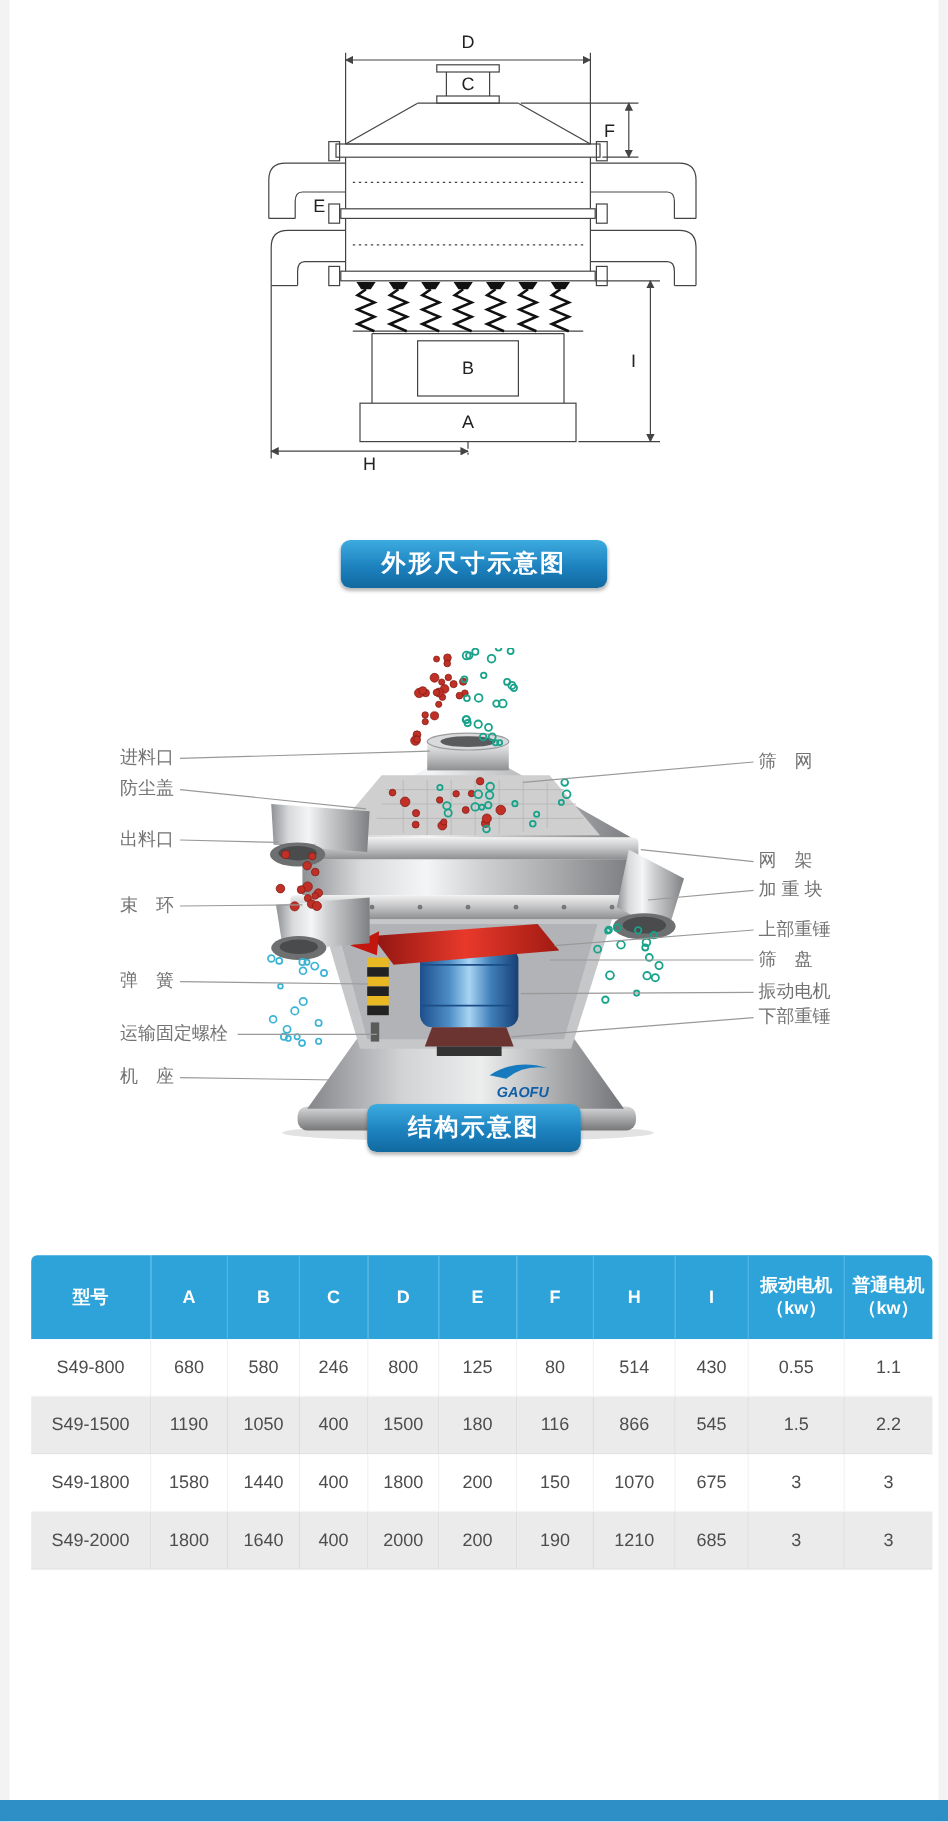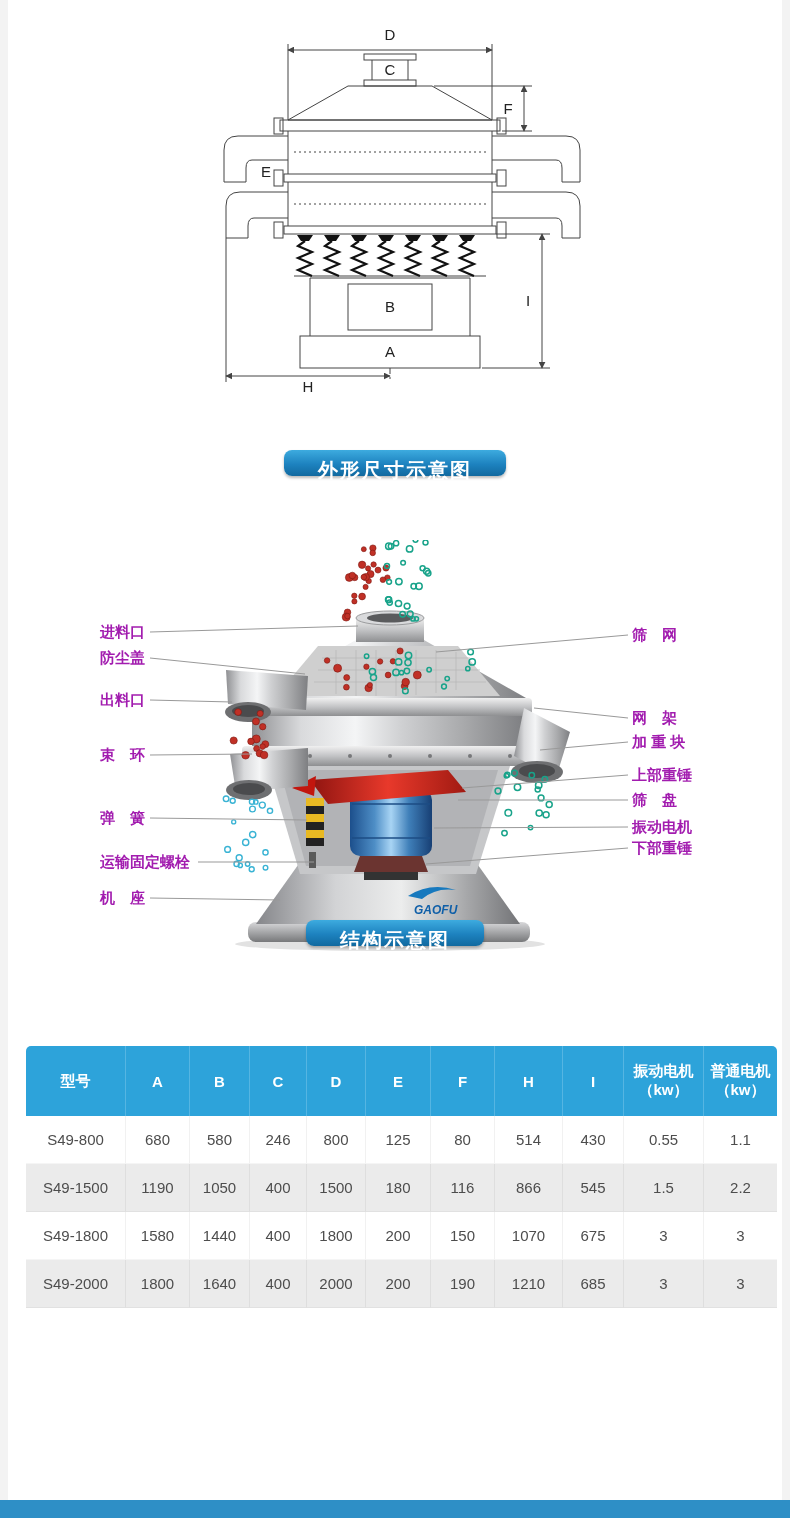--- a/index.html
+++ b/index.html
@@ -2,33 +2,33 @@
 <html><head>
 <meta charset="utf-8">
 <style>
   *{box-sizing:border-box}
   html,body{margin:0;padding:0}
   body{width:790px;height:1518px;background:#fff;position:relative;overflow:hidden;
        font-family:"Liberation Sans",sans-serif}
   .gutter{position:absolute;top:0;width:8px;height:1518px;background:#f3f3f3}
   .gutter.left{left:0}.gutter.right{right:0}
 
-  .cap-btn{position:absolute;left:50%;transform:translateX(-50%);height:26px;line-height:40px;
+  .cap-btn{position:absolute;left:50%;transform:translateX(-50%);height:40px;line-height:40px;
            padding:0 34px;border-radius:8px;color:#fff;font-size:20px;font-weight:bold;
            letter-spacing:2px;white-space:nowrap;
            background:linear-gradient(180deg,#3dabdf 0%,#1d82bf 55%,#11699f 100%);
            box-shadow:0 2px 3px rgba(0,0,0,.28)}
   .cap-btn.one{top:450px}.cap-btn.two{top:920px}
 
   .dim-area{position:absolute;top:24px;left:160px;width:460px;height:410px}
   .dimtxt{font-size:15px;fill:#222}
 
   .struct{position:absolute;top:540px;left:0;width:790px;height:420px}
   .struct svg{position:absolute;top:0;left:0}
-  .slabel{position:absolute;font-size:15px;font-weight:bold;color:#a21caf;
+  .slabel{position:absolute;font-size:15px;font-weight:normal;color:#737373;
           white-space:nowrap;line-height:20px}
   .slabel.l{left:100px}.slabel.r{left:632px}
 
   .spec-table{position:absolute;top:1046px;left:26px;width:737px;border-collapse:separate;
               border-spacing:0;table-layout:fixed}
   .spec-table th{background:#2da3da;color:#fff;font-size:15px;font-weight:bold;height:70px;
                  text-align:center;vertical-align:middle;white-space:pre-line;padding:0 2px;
                  border-right:1px solid #55b5e2}
   .spec-table th:last-child{border-right:none}
   .spec-table th:first-child{border-top-left-radius:5px}

